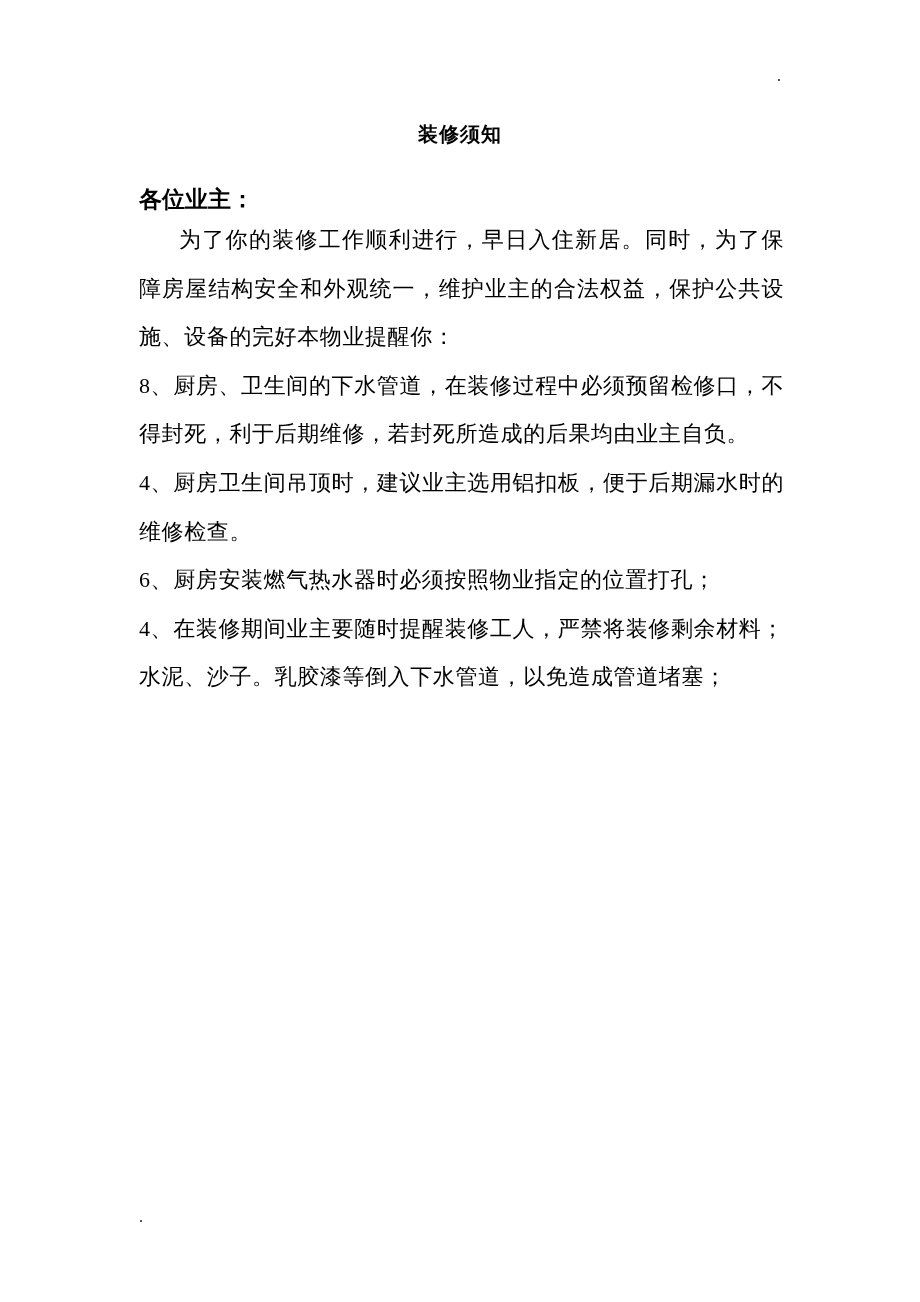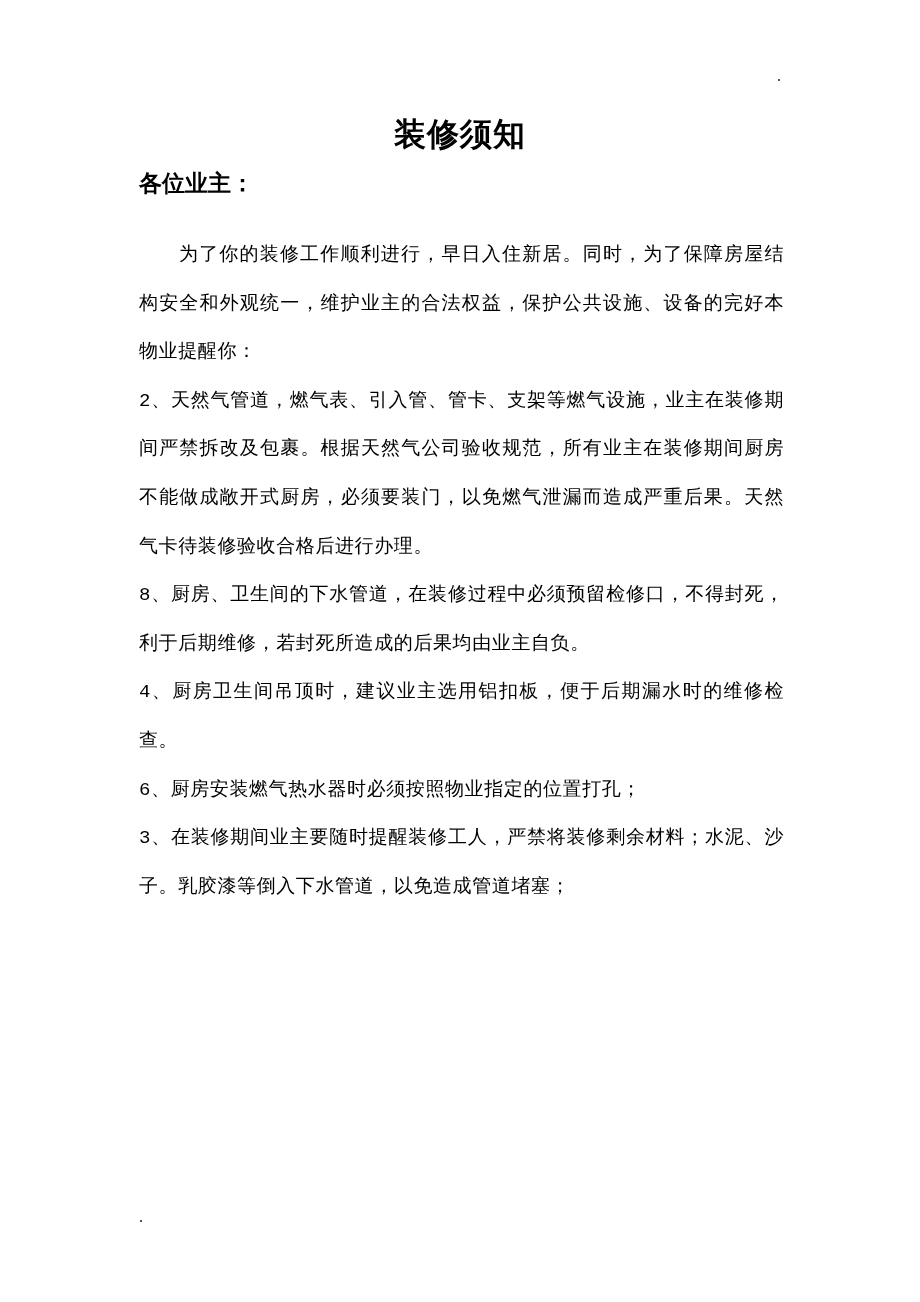--- a/index.html
+++ b/index.html
@@ -4,47 +4,46 @@
   <style>
     html, body { margin: 0; padding: 0; background: #ffffff; }
     body { width: 920px; height: 1302px; position: relative; overflow: hidden; color: #000; }
     .page { position: absolute; left: 0; top: 0; width: 920px; height: 1302px; background: #fff; }
     .dot { position: absolute; width: 2px; height: 2px; background: #555; }
     .dot.tr { left: 778px; top: 79px; }
     .dot.bl { left: 140px; top: 1220px; }
     .title {
       position: absolute; left: 0; width: 920px; top: 114px;
       text-align: center; font-family: "DejaVu Sans", sans-serif;
-      font-weight: bold; font-size: 32px; line-height: 40px; letter-spacing: 1px;
+      font-weight: bold; font-size: 20px; line-height: 40px; letter-spacing: 1px;
     }
     .greeting {
-      position: absolute; left: 139px; top: 166px;
+      position: absolute; left: 139px; top: 182px;
       font-family: "DejaVu Sans", sans-serif; font-weight: bold;
       font-size: 23px; line-height: 34px;
     }
     .body {
-      position: absolute; left: 139px; top: 231px; width: 645px;
-      font-family: Liberation Mono, monospace; font-size: 19px;
+      position: absolute; left: 139px; top: 216px; width: 645px;
+      font-family: Liberation Serif, serif; font-size: 22px;
       line-height: 48.6px; letter-spacing: 0.6px;
     }
     .body p { margin: 0; text-align: justify; }
     .body p.intro { text-indent: 40px; }
   </style>
 </head>
 <body>
 
 <div class="page">
   <div class="dot tr"></div>
 
   <div class="title">装修须知</div>
   <div class="greeting">各位业主：</div>
 
   <div class="body">
     <p class="intro">为了你的装修工作顺利进行，早日入住新居。同时，为了保障房屋结构安全和外观统一，维护业主的合法权益，保护公共设施、设备的完好本物业提醒你：</p>
-    <p>2、天然气管道，燃气表、引入管、管卡、支架等燃气设施，业主在装修期间严禁拆改及包裹。根据天然气公司验收规范，所有业主在装修期间厨房不能做成敞开式厨房，必须要装门，以免燃气泄漏而造成严重后果。天然气卡待装修验收合格后进行办理。</p>
     <p>8、厨房、卫生间的下水管道，在装修过程中必须预留检修口，不得封死，利于后期维修，若封死所造成的后果均由业主自负。</p>
     <p>4、厨房卫生间吊顶时，建议业主选用铝扣板，便于后期漏水时的维修检查。</p>
     <p>6、厨房安装燃气热水器时必须按照物业指定的位置打孔；</p>
-    <p>3、在装修期间业主要随时提醒装修工人，严禁将装修剩余材料；水泥、沙子。乳胶漆等倒入下水管道，以免造成管道堵塞；</p>
+    <p>4、在装修期间业主要随时提醒装修工人，严禁将装修剩余材料；水泥、沙子。乳胶漆等倒入下水管道，以免造成管道堵塞；</p>
   </div>
 
   <div class="dot bl"></div>
 </div>
 
 </body></html>

